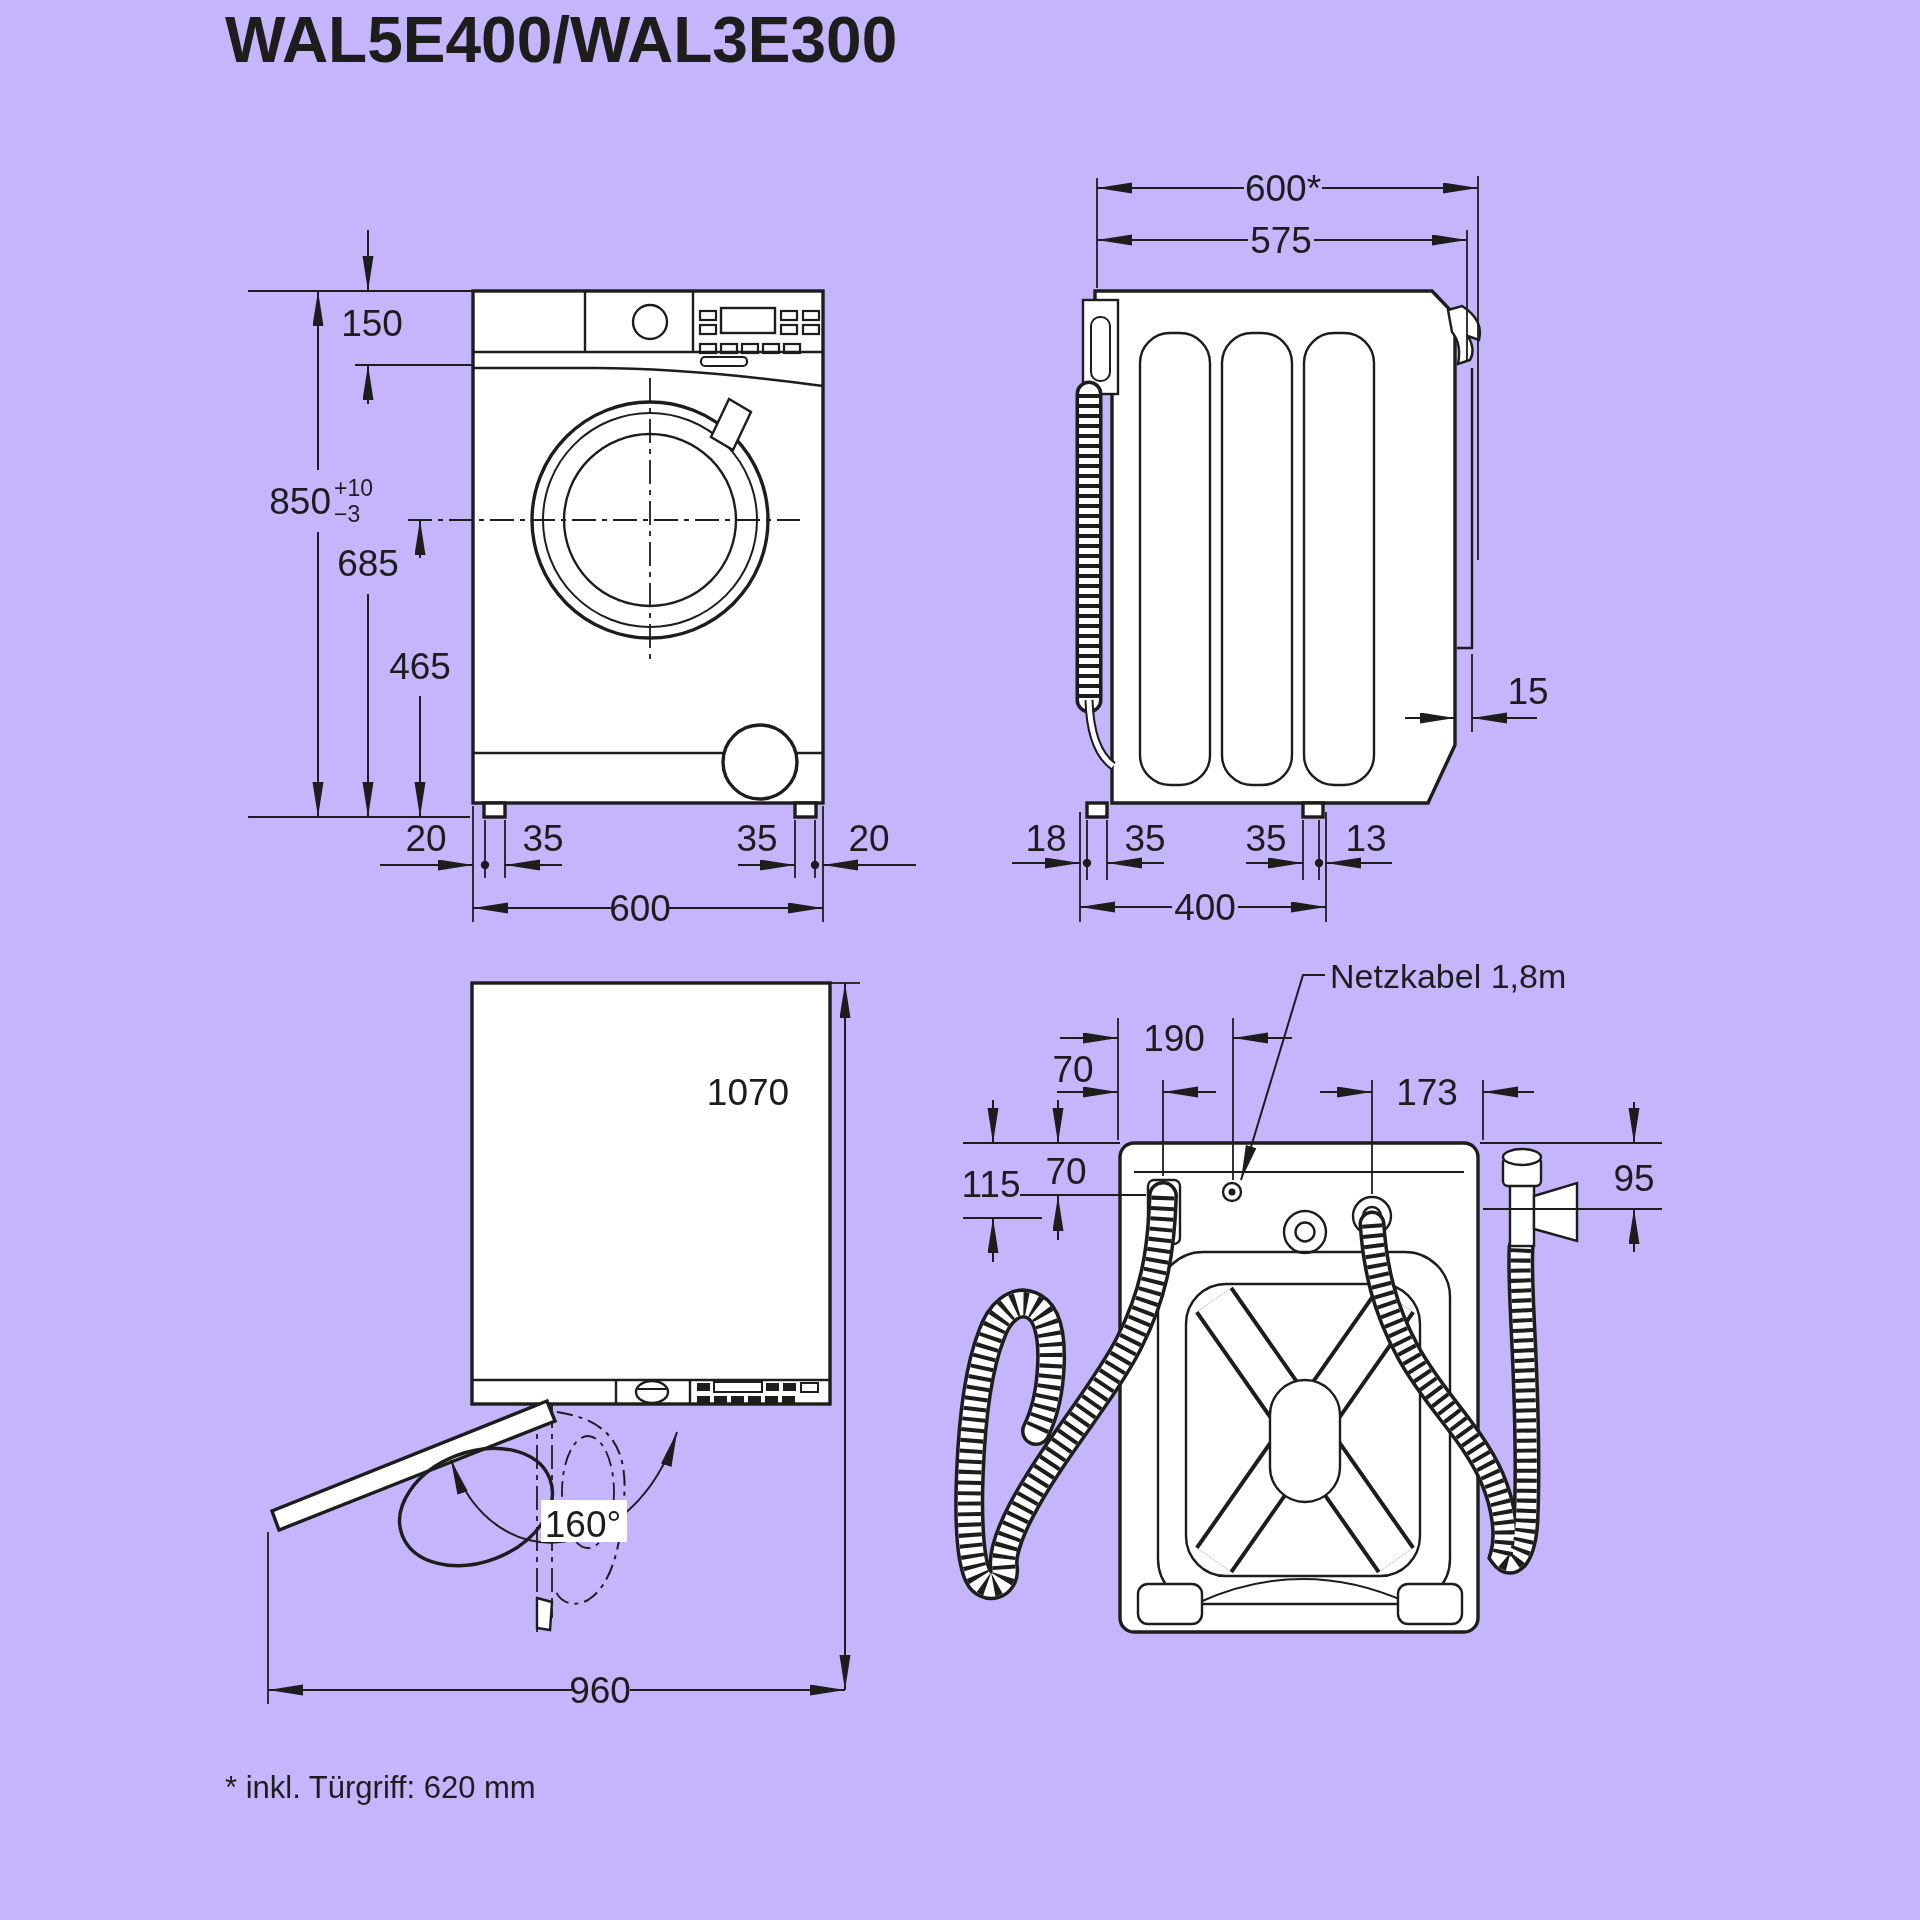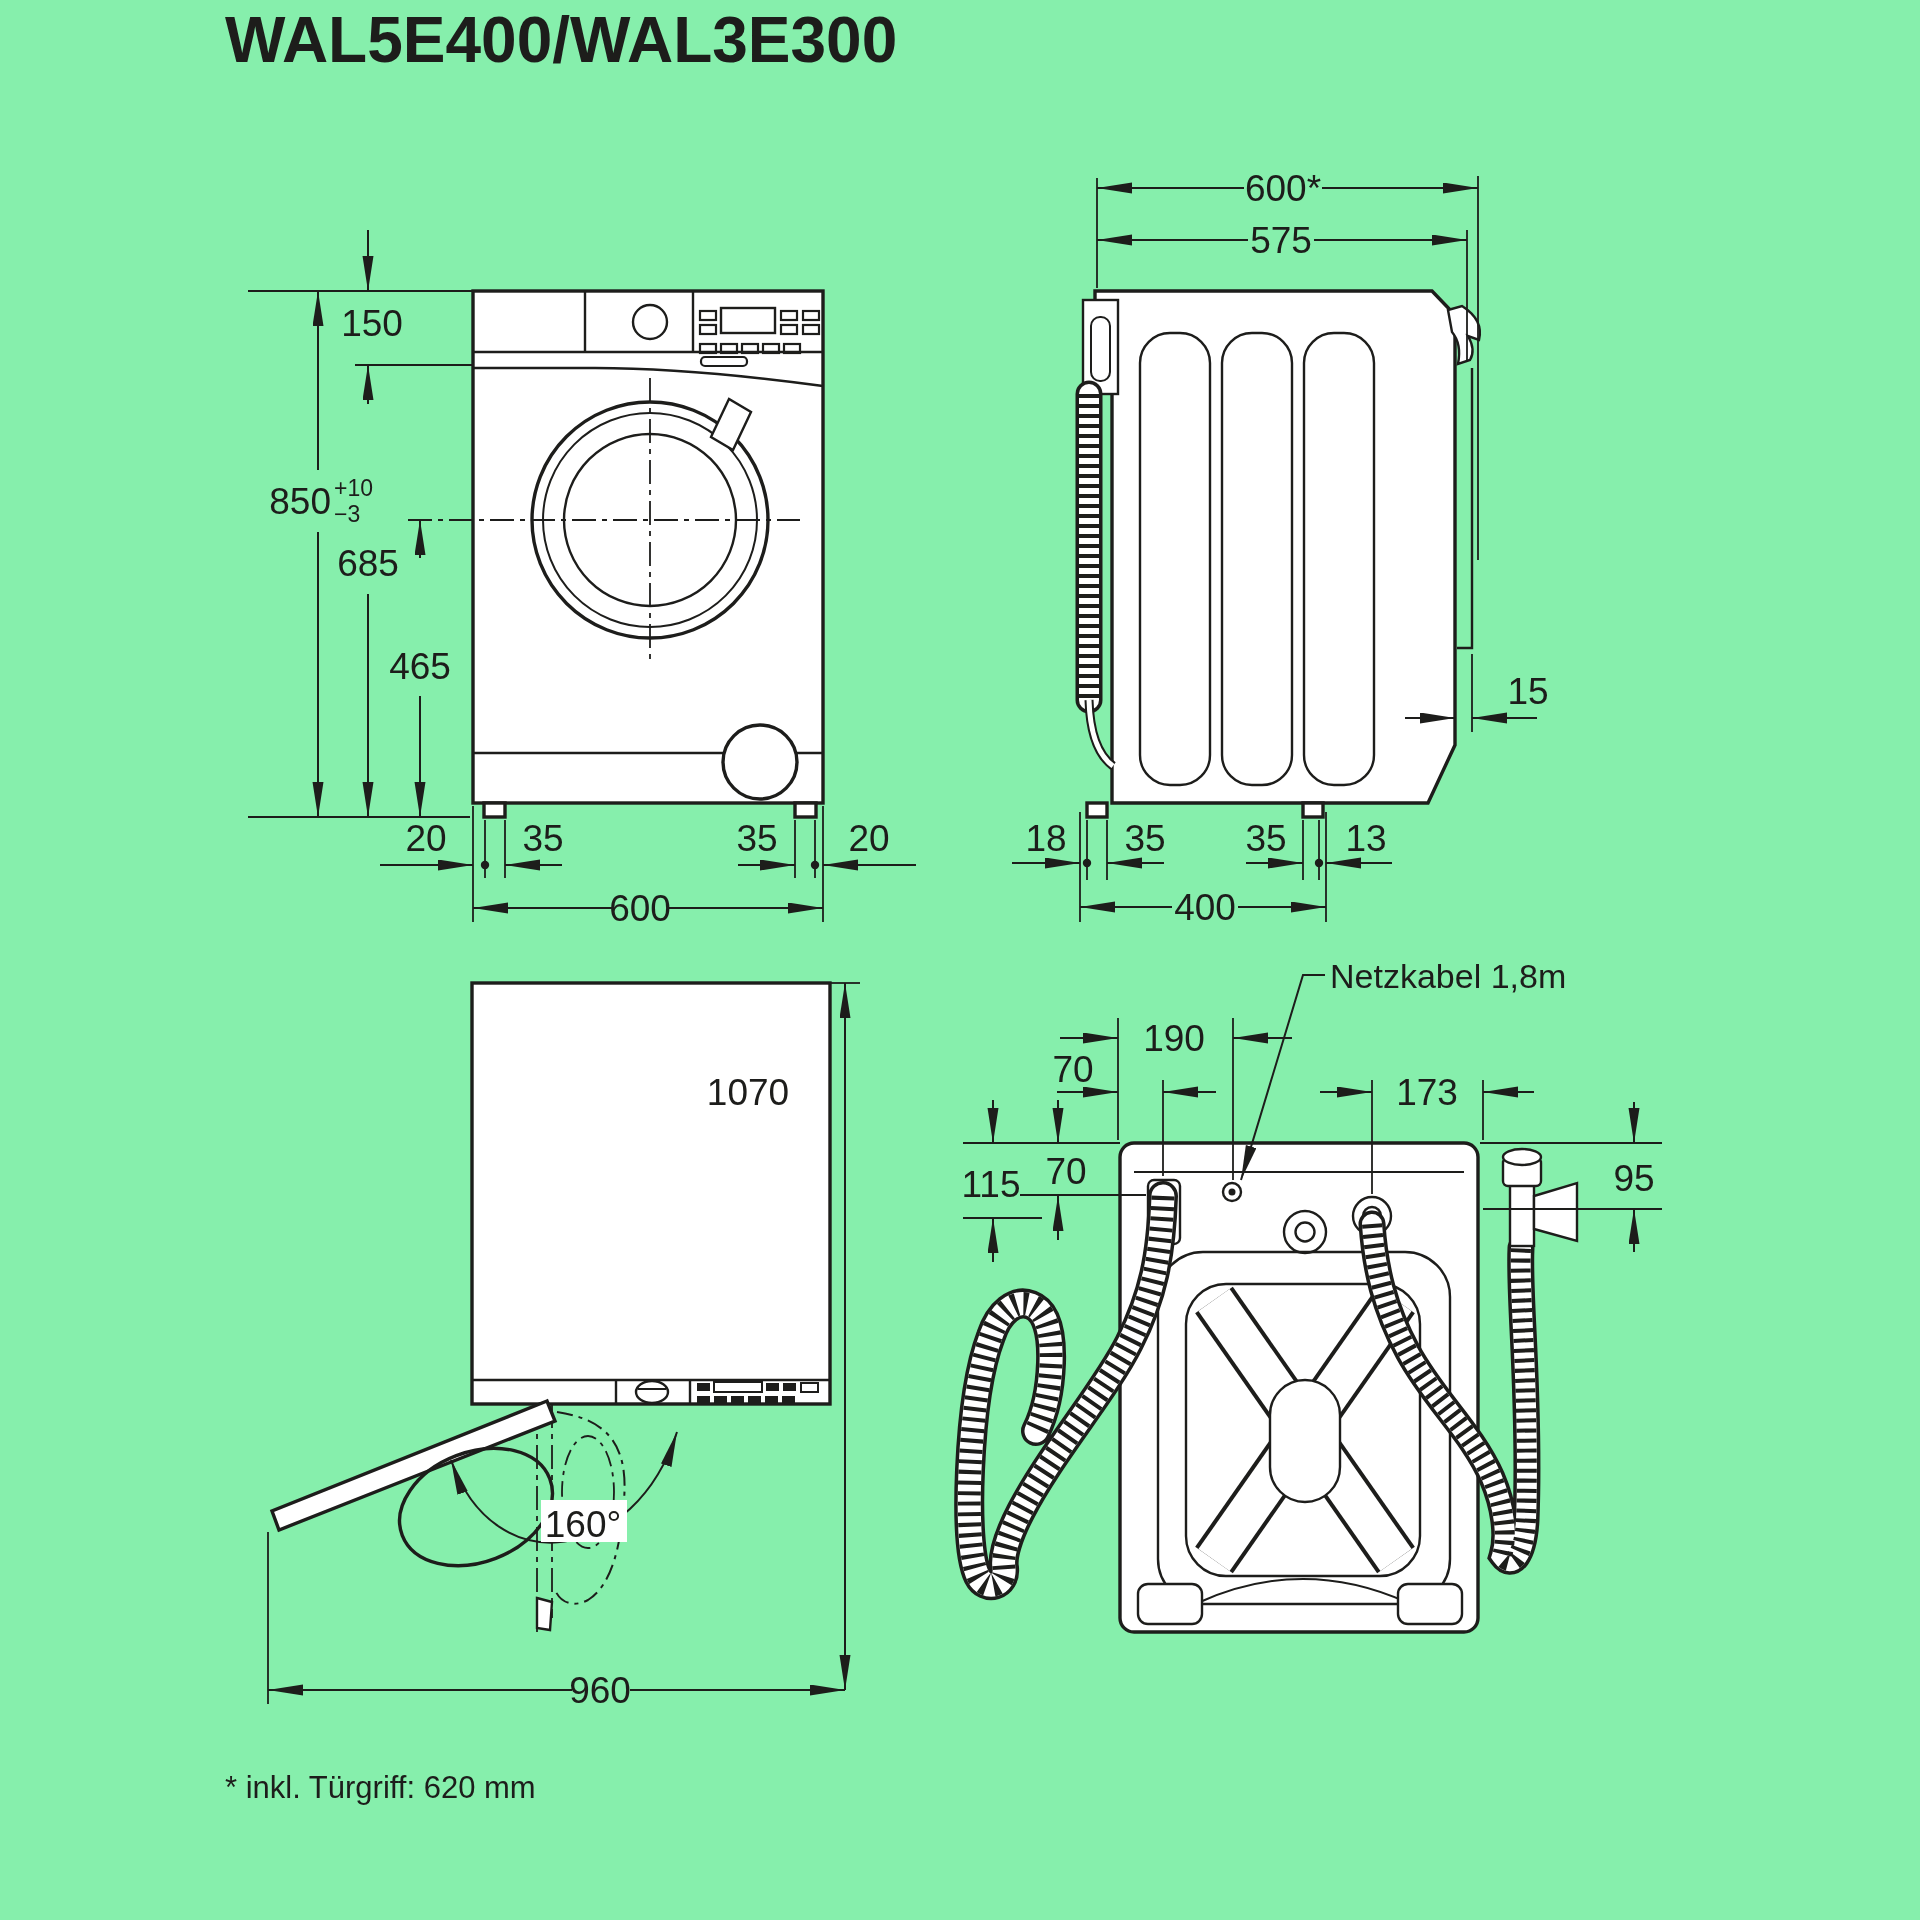--- a/index.html
+++ b/index.html
@@ -1,16 +1,16 @@
 <!DOCTYPE html>
 <html><head>
 <meta charset="utf-8">
 <style>
   html,body{margin:0;padding:0;background:#fff;}
-  .page{width:1920px;height:1920px;position:relative;background:#86efac;}
+  .page{width:1920px;height:1920px;position:relative;background:#c4b5fd;}
   svg{display:block;}
   .ln{stroke:#1d1d1b;fill:none;}
   .thick{stroke-width:3.4;}
   .med{stroke-width:2.4;}
   .thin{stroke-width:1.8;}
   .dimln{stroke-width:2;}
   .wfill{fill:#ffffff;}
   .nofill{fill:none;}
   .dark{fill:#1d1d1b;stroke:none;}
   .cl{stroke-dasharray:24 6 5 6;}

